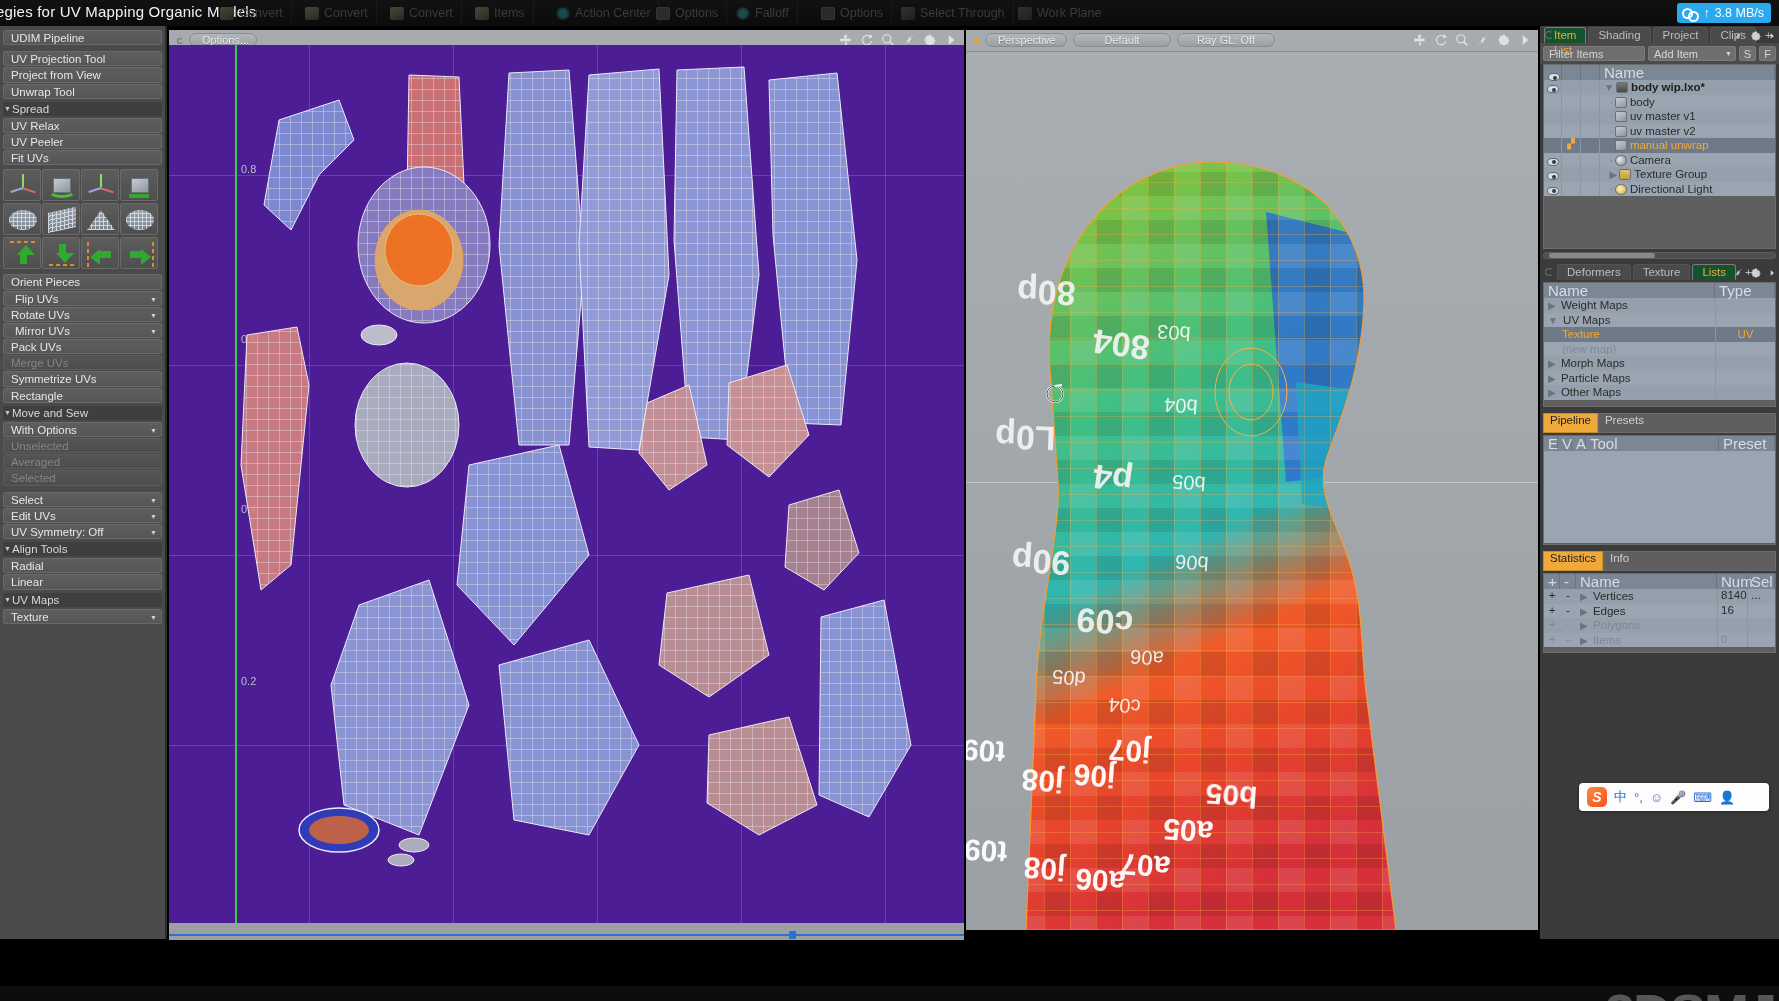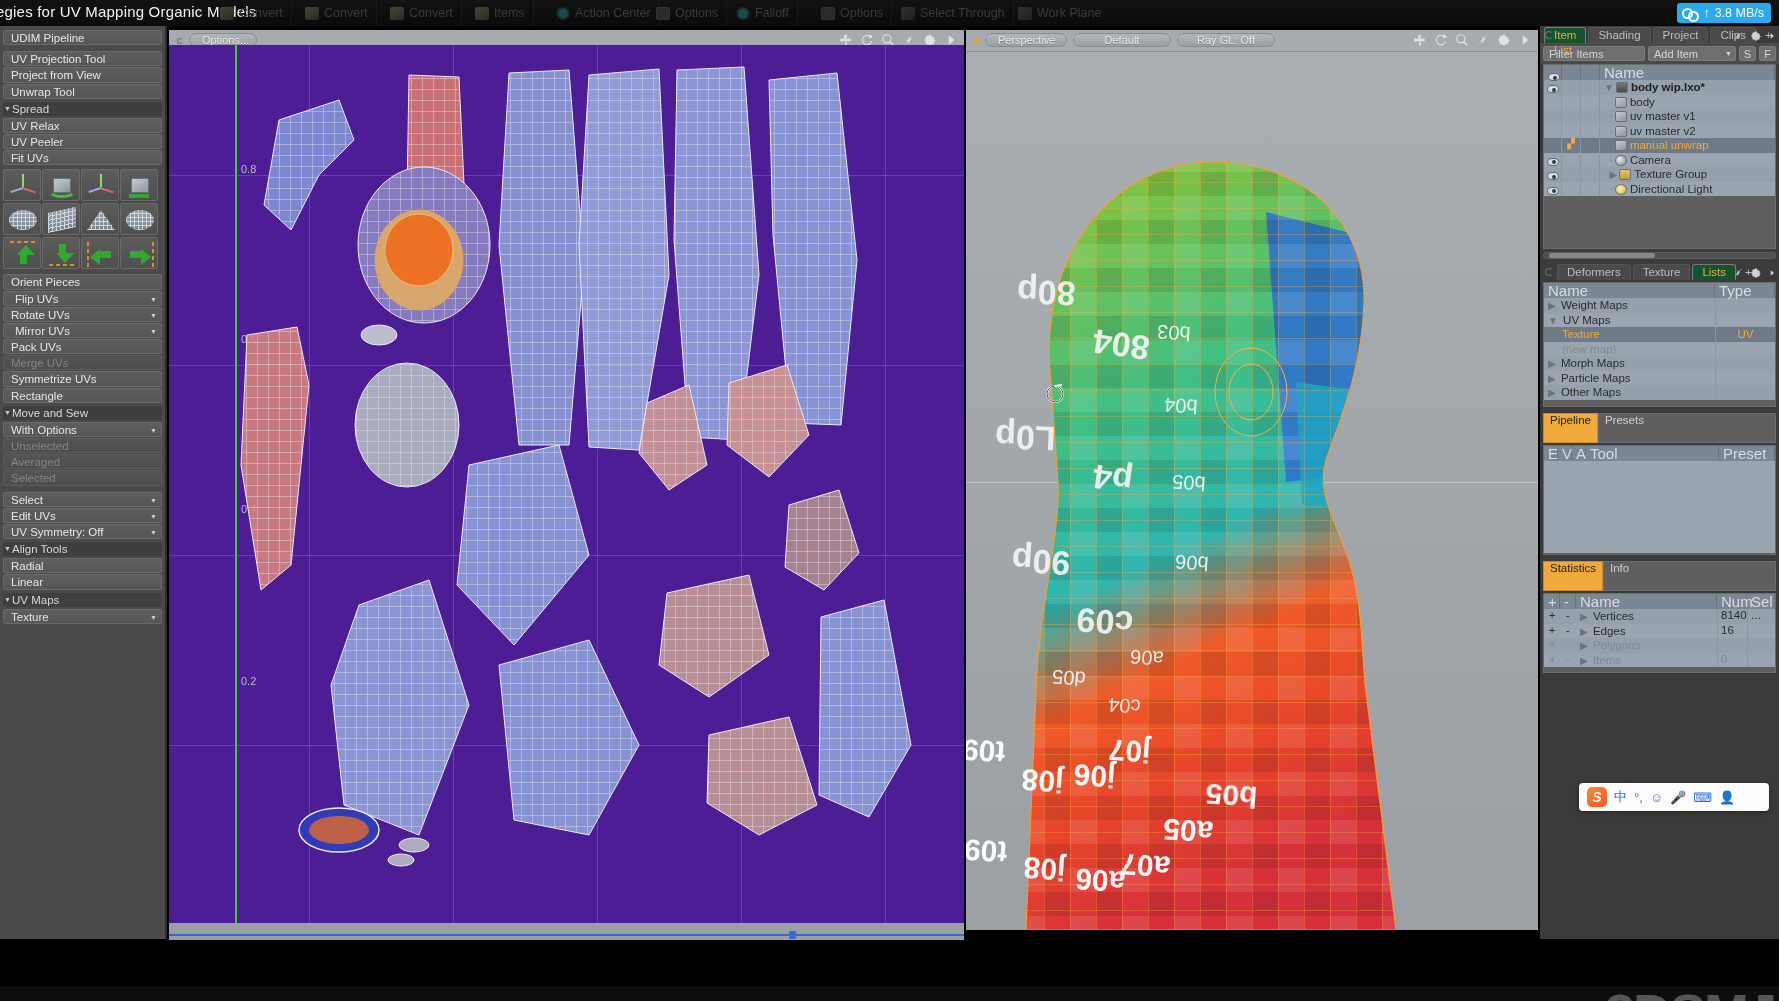--- a/index.html
+++ b/index.html
@@ -166,21 +166,21 @@
              background:linear-gradient(150deg,#c6ccd4,#8e959e); border:1px solid #6b7078;
              border-radius:2px; }
   .itemico.film { background:linear-gradient(#777,#4b4b4b); }
   .itemico.cam  { border-radius:50%; background:radial-gradient(circle at 35% 35%,#e9eef3,#7d858e); }
   .itemico.fold { background:linear-gradient(#e2c36a,#c39f3c); }
   .itemico.lite { border-radius:50%; background:radial-gradient(circle at 40% 40%,#fff3b0,#d8a83a); }
   .hier { color:#6a737d; font-size:10px; margin-right:2px; }
   .orange { color:#f0a93a; }
   .bold { font-weight:bold; color:#1d1d1d; }
 
-  .hbar { height:30px; display:flex; font-size:11.5px; }
+  .hbar { height:20px; display:flex; font-size:11.5px; }
   .hbar .on  { background:#f0a93a; color:#222; border:1px solid #c98b25; padding:0 6px; line-height:12px; }
   .hbar .off { background:#5f5f5f; color:#cfcfcf; border:1px solid #6c6c6c; padding:0 6px; line-height:12px; flex:1;}
 
   .scrollbar { height:7px; background:#4f4f4f; border:1px solid #5c5c5c; border-radius:3px; position:relative; }
   .scrollbar .thumb { position:absolute; top:0; bottom:0; background:#888; border-radius:3px; }
 
   
   #bottombar { position:absolute; left:0; top:986px; width:1779px; height:62px; background:#0d0d0d; }
   #timeline { position:absolute; left:169px; top:930px; width:795px; height:10px; background:#9ba0a5; }
   #tl-line { position:absolute; left:0; top:4px; width:795px; height:2px; background:#2f6fd0; }

